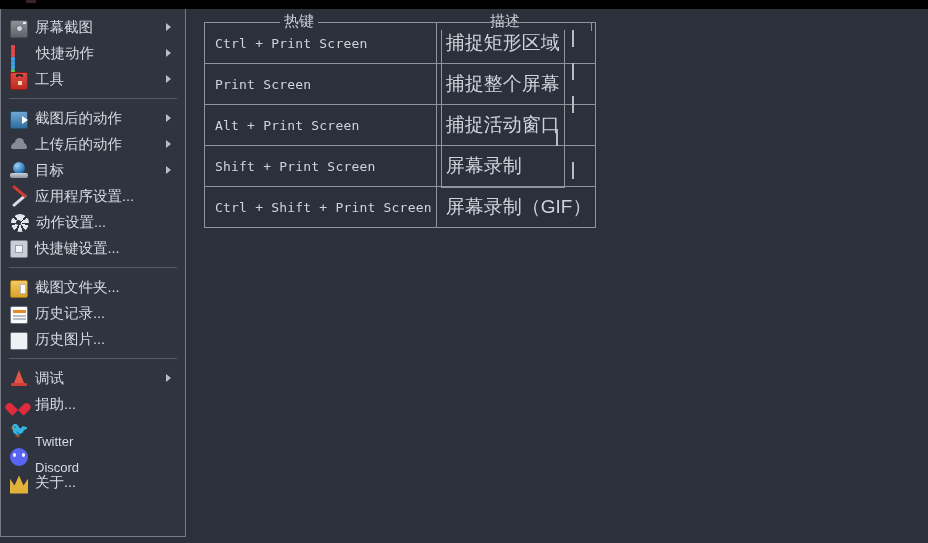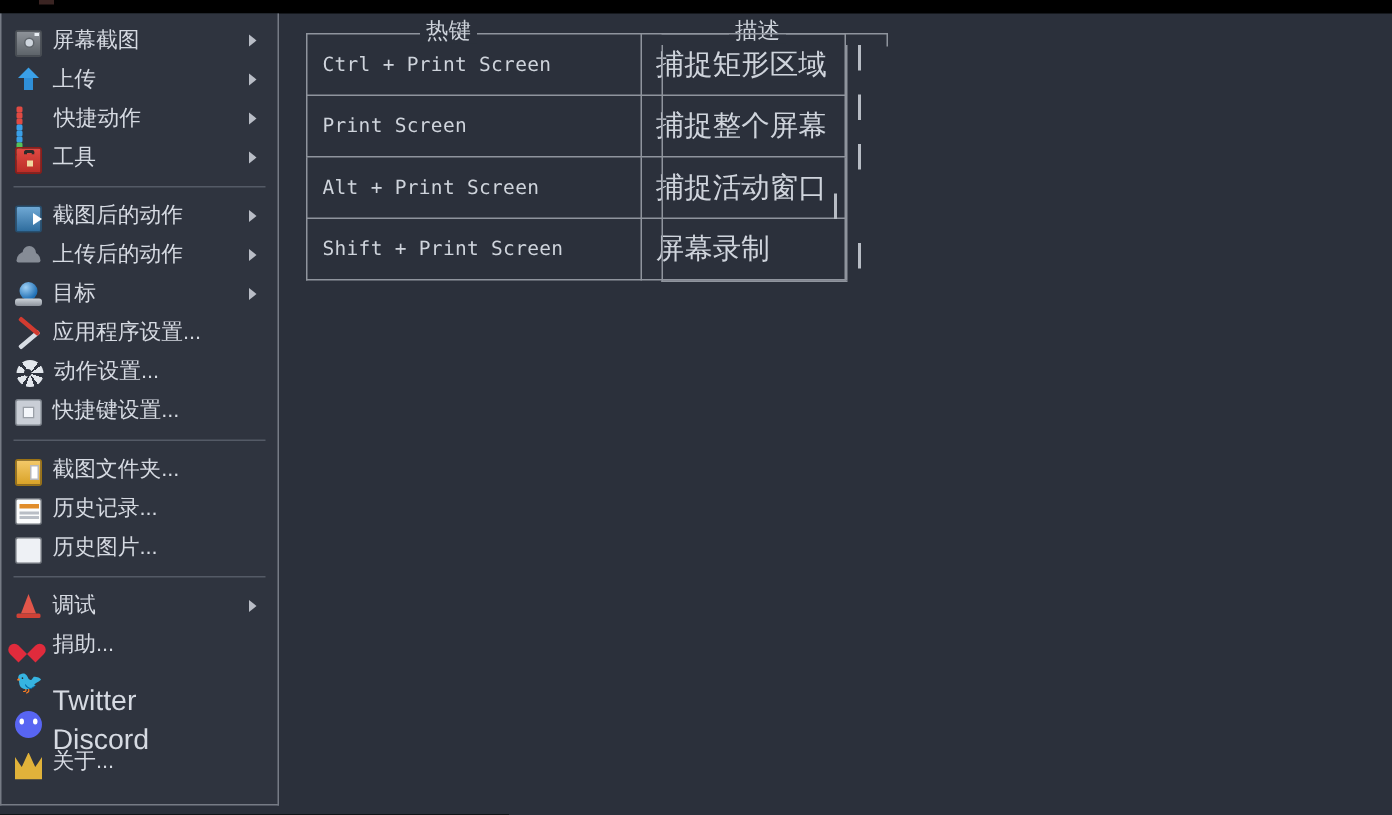--- a/index.html
+++ b/index.html
@@ -64,21 +64,21 @@
     flex: 0 0 18px;
     display: block;
   }
   .mi .lbl {
     font-size: 14.5px;
     color: #d6dae2;
     white-space: nowrap;
     letter-spacing: 0px;
     line-height: 1;
   }
-  .mi .lbl.latin { font-size: 19px; margin-top: 23px; }
+  .mi .lbl.latin { font-size: 13px; margin-top: 23px; }
   .mi .arrow {
     position: absolute;
     right: 14px;
     top: 50%;
     transform: translateY(-50%);
     width: 0; height: 0;
     border-left: 5px solid #b9bdc6;
     border-top: 4px solid transparent;
     border-bottom: 4px solid transparent;
   }
@@ -354,25 +354,20 @@
 
   <div class="top-black">
     <div class="top-black-accent"></div>
   </div>
 
   <div id="menu">
 
     <div class="mi">
       <span class="ico ic-camera"></span>
       <span class="lbl">屏幕截图</span>
-      <span class="arrow"></span>
-    </div>
-    <div class="mi">
-      <span class="ico ic-uparrow"></span>
-      <span class="lbl">上传</span>
       <span class="arrow"></span>
     </div>
     <div class="mi">
       <span class="ico ic-grid">
         <i style="background:#e04a43"></i>
           <i style="background:#e04a43"></i>
           <i style="background:#e04a43"></i>
         <i style="background:#3aa0e8"></i>
           <i style="background:#3aa0e8"></i>
           <i style="background:#3aa0e8"></i>
@@ -479,20 +474,24 @@
           <td class="c-desc">捕捉整个屏幕</td>
         </tr>
         <tr>
           <td class="c-key">Alt + Print Screen</td>
           <td class="c-desc">捕捉活动窗口</td>
         </tr>
         <tr>
           <td class="c-key">Shift + Print Screen</td>
           <td class="c-desc">屏幕录制</td>
         </tr>
+        <tr>
+          <td class="c-key">Ctrl + Shift + Print Screen</td>
+          <td class="c-desc">屏幕录制（GIF）</td>
+        </tr>
       </tbody>
     </table>
 
     <div class="legend" id="legend-hotkey">热键</div>
     <div class="legend" id="legend-desc">描述</div>
 
     <div class="desc-outline" id="desc-box-a"></div>
     <div class="desc-outline" style="left:237px; top:8px; width:123px; height:157px; border-left:1px solid #8f949d; border-top:none; border-right:none;"></div>
     <div class="desc-outline" style="left:360px; top:8px; width:0px; height:157px; border-left:1px solid #8f949d; border-top:none; border-right:none; border-bottom:none;"></div>
     <div class="desc-outline" style="left:237px; top:165px; width:123px; height:0px; border-top:1px solid #8f949d; border-bottom:none; border-right:none; border-left:none;"></div>

